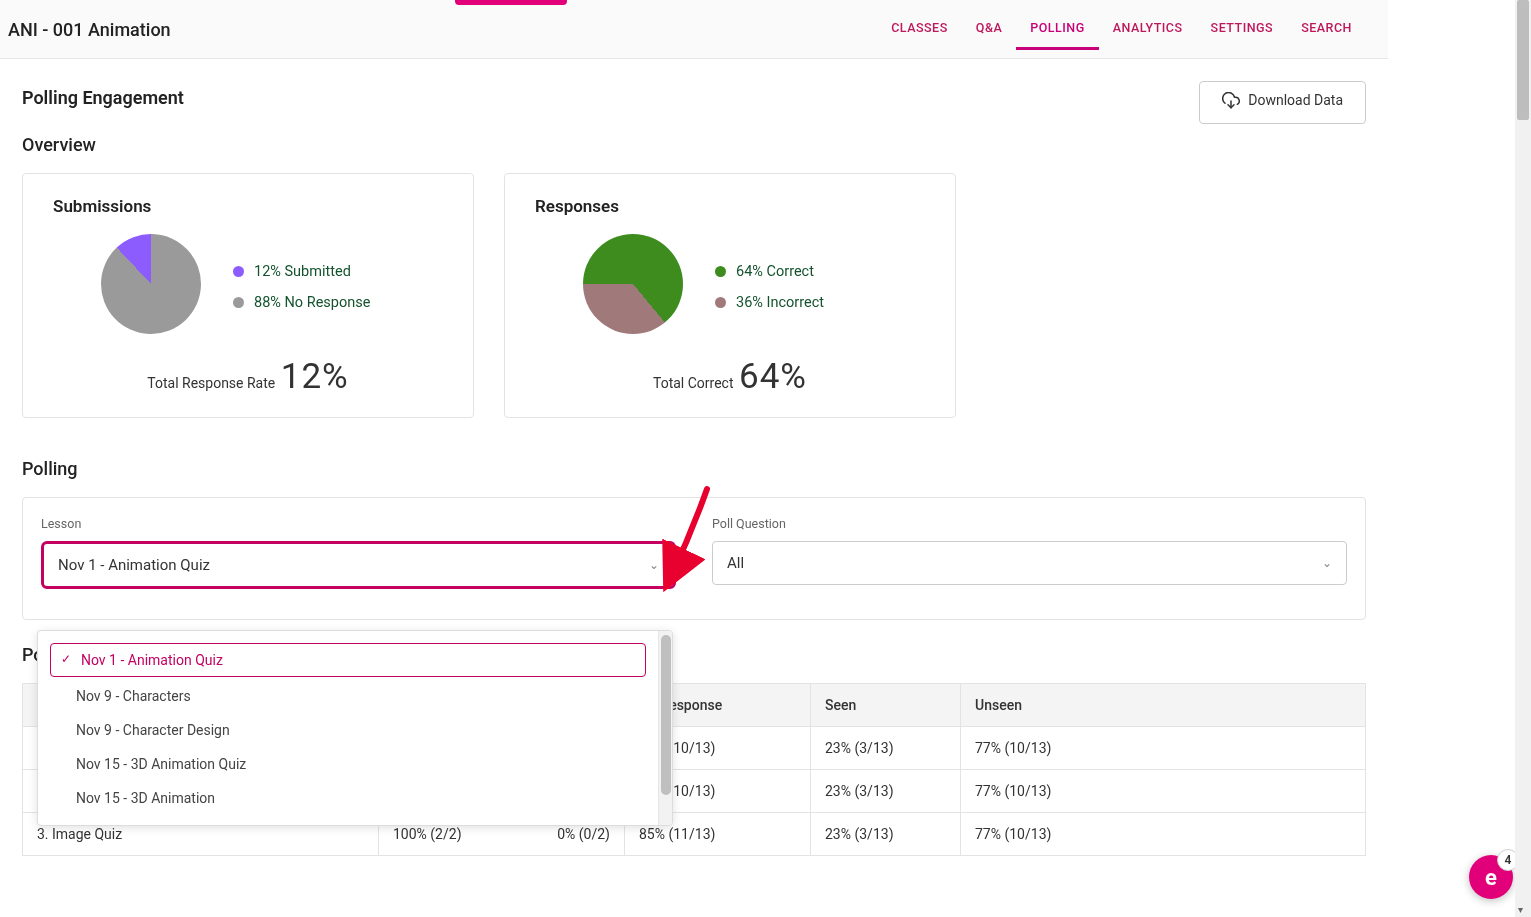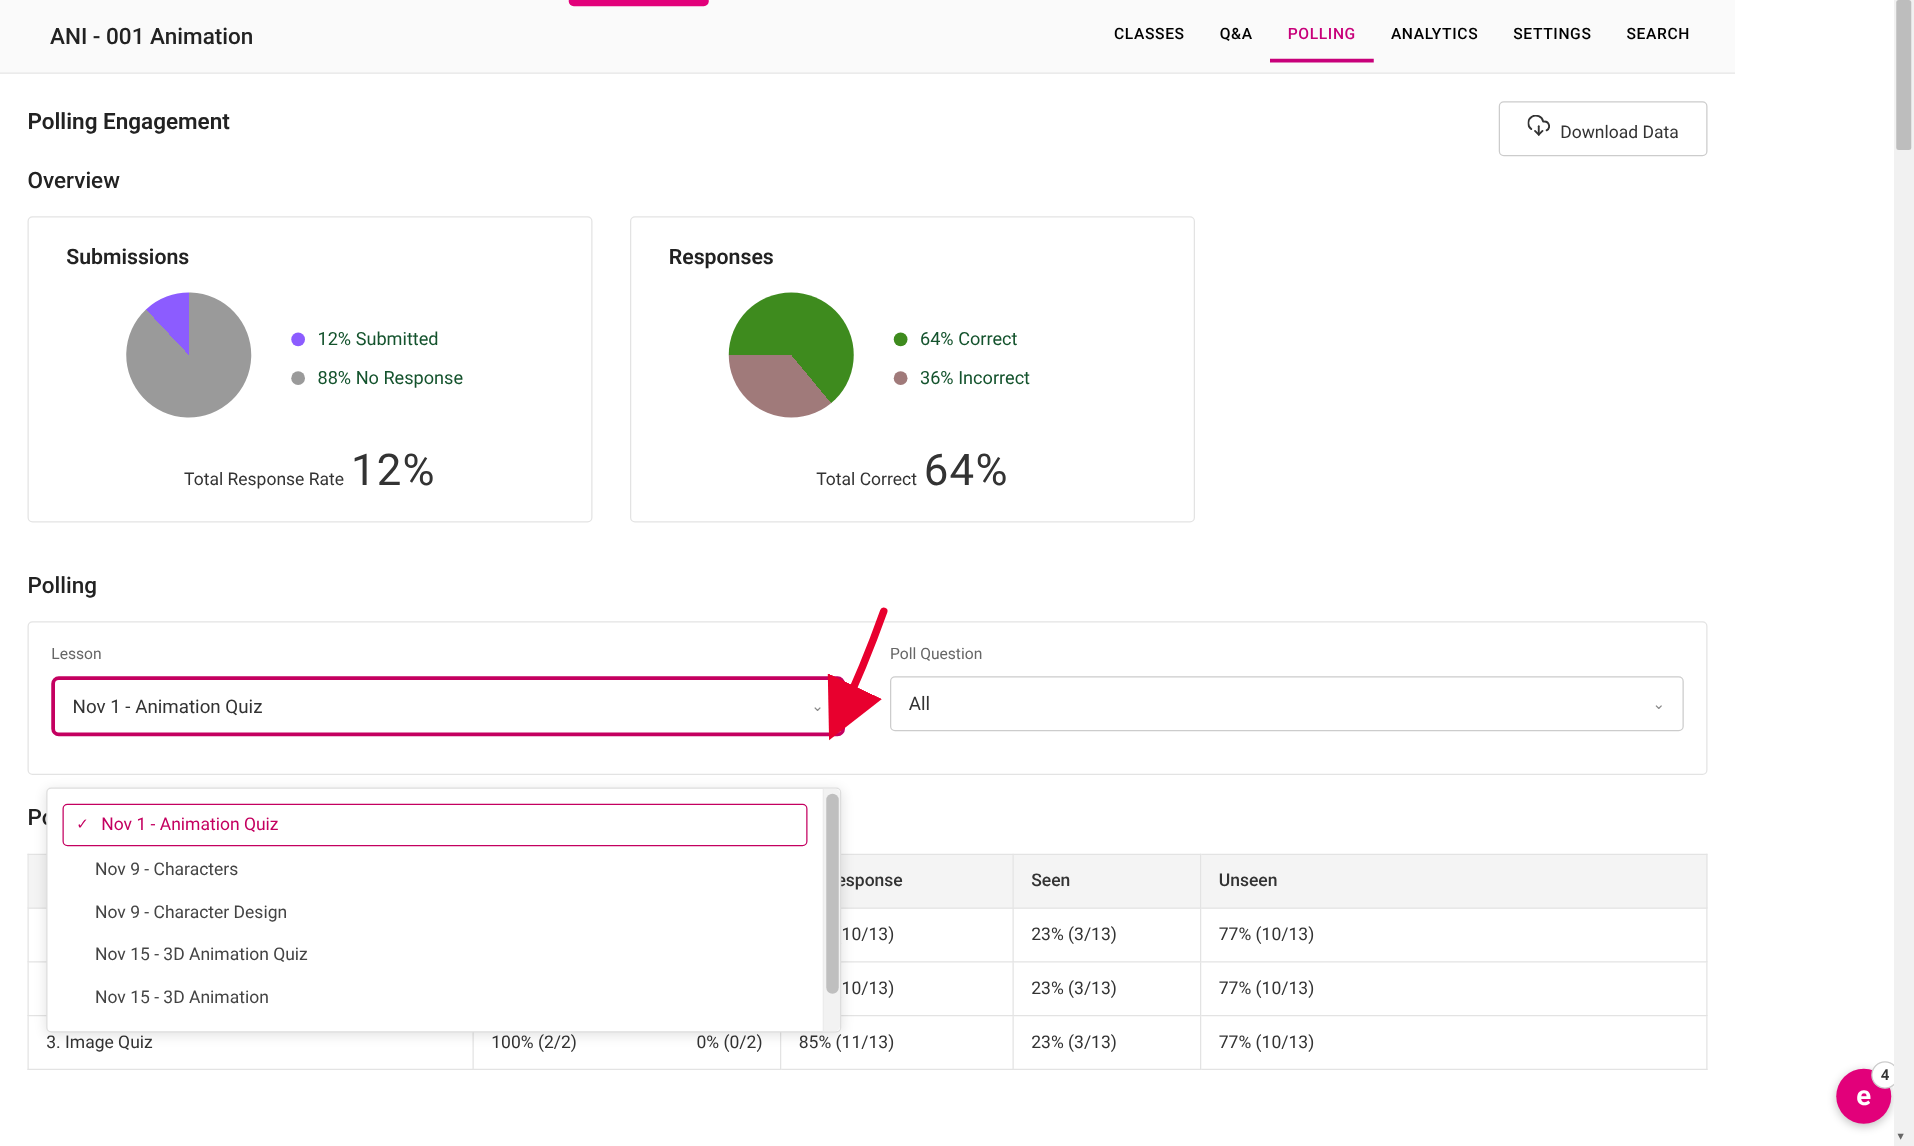--- a/index.html
+++ b/index.html
@@ -22,51 +22,51 @@
     left: 455px;
     width: 112px;
     height: 5px;
     background: #e2007a;
     border-radius: 0 0 4px 4px;
   }
   .header {
     display: flex;
     align-items: center;
     justify-content: space-between;
-    padding: 8px 22px 8px 40px;
+    padding: 8px 22px 8px 8px;
     border-bottom: 1px solid #e6e6e6;
     background: #fafafa;
   }
   .course-title {
     font-size: 18px;
     font-weight: 500;
     color: #222;
   }
   .tabs {
     display: flex;
     gap: 0;
   }
   .tab {
     padding: 12px 14px;
     font-size: 12.5px;
     letter-spacing: .5px;
     font-weight: 500;
-    color: #000000;
+    color: #be185d;
     cursor: pointer;
     border-bottom: 3px solid transparent;
   }
   .tab.active {
     color: #c8007a;
     border-bottom-color: #c8007a;
   }
   .content { padding: 18px 22px 60px; }
   .top-row { display:flex; align-items:flex-start; justify-content:space-between; }
   h1.page-title { font-size: 18px; font-weight:600; margin: 10px 0 18px; color:#222; }
   .dl-btn {
-    display:flex; align-items:flex-end; gap:8px;
+    display:flex; align-items:flex-start; gap:8px;
     border:1px solid #ccc; border-radius:4px;
     padding: 10px 22px;
     font-size:14px; color:#333;
     cursor:pointer;
     background:#fff;
     margin-top: 4px;
   }
   .dl-btn svg { width:18px; height:18px; }
   h2.section { font-size:18px; font-weight:500; margin: 8px 0 18px; color:#222; }
   .cards { display:flex; gap:30px; justify-content:flex-start; margin-bottom: 40px; }

